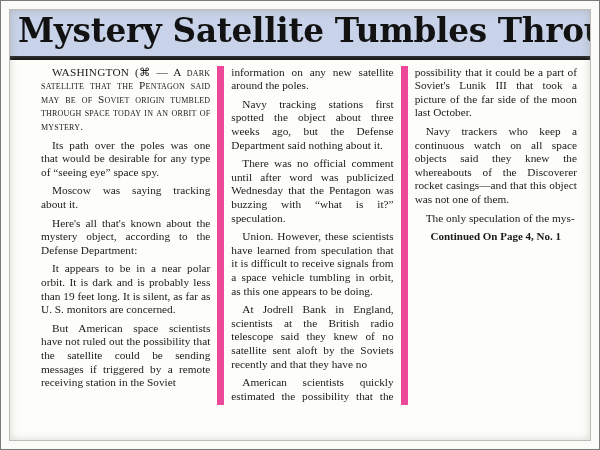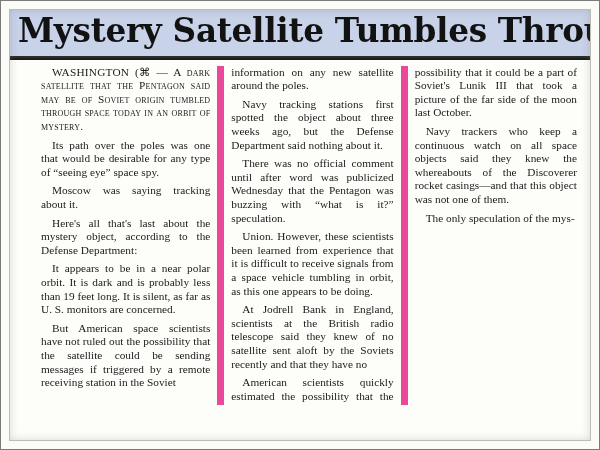--- a/index.html
+++ b/index.html
@@ -110,38 +110,39 @@
       <div class="headline">Mystery Satellite Tumbles Through Space</div>
     </div>
     <div class="rule-under"></div>
 
     <div class="columns">
 
       <div class="col">
         <p class="indent lead-city">WASHINGTON (⌘ — A dark satellite that the Pentagon said may be of Soviet origin tumbled through space today in an orbit of mystery.</p>
         <p class="indent">Its path over the poles was one that would be desirable for any type of “seeing eye” space spy.</p>
         <p class="indent">Moscow was saying tracking about it.</p>
-        <p class="indent">Here's all that's last about the mystery object, according to the Defense Department:</p>
+        <p class="indent">Here's all that's known about the mystery object, according to the Defense Department:</p>
         <p class="indent">It appears to be in a near polar orbit. It is dark and is probably less than 19 feet long. It is silent, as far as U. S. monitors are concerned.</p>
         <p class="indent">But American space scientists have not ruled out the possibility that the satellite could be sending messages if triggered by a remote receiving station in the Soviet</p>
       </div>
 
       <div class="col">
         <p>information on any new satellite around the poles.</p>
         <p class="indent">Navy tracking stations first spotted the object about three weeks ago, but the Defense Department said nothing about it.</p>
         <p class="indent">There was no official comment until after word was publicized Wednesday that the Pentagon was buzzing with “what is it?” speculation.</p>
-        <p class="indent">Union. However, these scientists been learned from experience that it is difficult to receive signals from a space vehicle tumbling in orbit, as this one appears to be doing.</p>
+        <p class="indent">Union. However, these scientists have learned from speculation that it is difficult to receive signals from a space vehicle tumbling in orbit, as this one appears to be doing.</p>
           <p class="indent">At Jodrell Bank in England, scientists at the British radio telescope said they knew of no satellite sent aloft by the Soviets recently and that they have no</p>
           <p class="indent">American scientists quickly estimated the possibility that the space traveler was one of the known American or Soviet satellites which had been launched in a generally east-west orbit.</p>
 
       </div>
 
       <div class="col">
         <p>possibility that it could be a part of Soviet's Lunik III that took a picture of the far side of the moon last October.</p>
         <p class="indent">Navy trackers who keep a continuous watch on all space objects said they knew the whereabouts of the Discoverer rocket casings—and that this object was not one of them.</p>
         <p class="indent">The only speculation of the mys-</p>
+        <p class="continued">Continued On Page 4, No. 1</p>
       </div>
 
     </div>
 
     <div class="shadow-edge"></div>
   </div>
 </div>
 
 </body></html>

